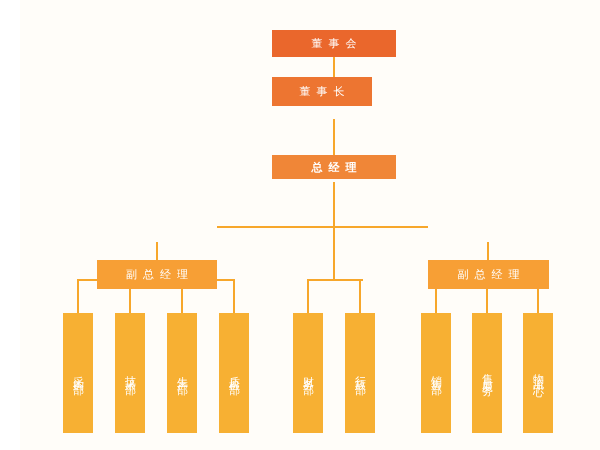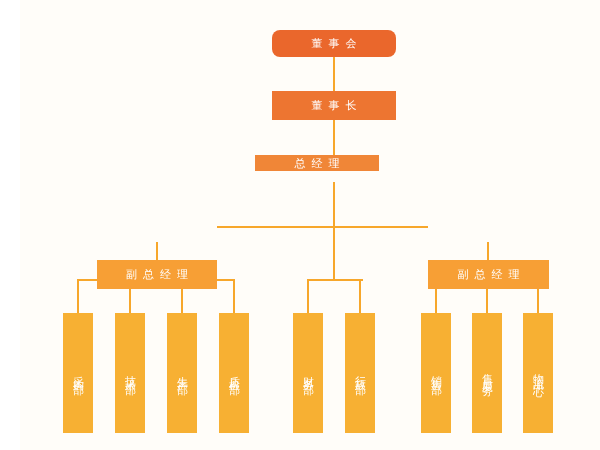--- a/index.html
+++ b/index.html
@@ -17,21 +17,21 @@
     background:#ffffff;
   }
   .line{position:absolute;background:var(--line,#F7A72B);}
   .node{
     position:absolute;display:flex;align-items:center;justify-content:center;
     color:var(--text,#ffffff);font-size:11px;line-height:1;
     box-sizing:border-box;white-space:nowrap;
   }
   .node.horiz{letter-spacing:6px;text-indent:6px;}
   .node.vert{writing-mode:vertical-rl;text-orientation:upright;letter-spacing:4px;}
-  .l1{background:var(--level1,#EA672C);border-radius:8px;}
+  .l1{background:var(--level1,#EA672C);}
   .l2{background:var(--level2,#ED7531);}
   .l3{background:var(--level3,#F08637);}
   .l4{background:var(--level4,#F79F35);margin-top:46px;}
   .l5{background:var(--level5,#F7B033);}
 </style>
 </head>
 <body>
 
 <div class="canvas">
   <div class="white-strip"></div>
@@ -52,22 +52,22 @@
   <div class="line" style="left:129px;top:279px;width:2px;height:35px;"></div>
   <div class="line" style="left:181px;top:279px;width:2px;height:35px;"></div>
   <div class="line" style="left:233px;top:279px;width:2px;height:35px;"></div>
   <div class="line" style="left:307px;top:279px;width:2px;height:35px;"></div>
   <div class="line" style="left:359px;top:279px;width:2px;height:35px;"></div>
   <div class="line" style="left:435px;top:279px;width:2px;height:35px;"></div>
   <div class="line" style="left:486px;top:279px;width:2px;height:35px;"></div>
   <div class="line" style="left:537px;top:279px;width:2px;height:35px;"></div>
 
   <div class="node horiz l1" style="left:272px;top:30px;width:124px;height:27px;">董事会</div>
-  <div class="node horiz l2" style="left:272px;top:91px;width:124px;height:29px;">董事长</div>
-  <div class="node horiz l3" style="left:255px;top:155px;width:124px;height:16px;">总经理</div>
+  <div class="node horiz l2" style="left:272px;top:77px;width:100px;height:29px;">董事长</div>
+  <div class="node horiz l3" style="left:272px;top:155px;width:124px;height:24px;font-weight:bold;">总经理</div>
 
   <div class="node horiz l4" style="left:97px;top:214px;width:120px;height:29px;">副总经理</div>
   <div class="node horiz l4" style="left:428px;top:214px;width:121px;height:29px;">副总经理</div>
 
   <div class="node vert l5" style="left:63px;top:313px;width:30px;height:120px;">采购部</div>
   <div class="node vert l5" style="left:115px;top:313px;width:30px;height:120px;">技术部</div>
   <div class="node vert l5" style="left:167px;top:313px;width:30px;height:120px;">生产部</div>
   <div class="node vert l5" style="left:219px;top:313px;width:30px;height:120px;">质检部</div>
 
   <div class="node vert l5" style="left:293px;top:313px;width:30px;height:120px;">财务部</div>

